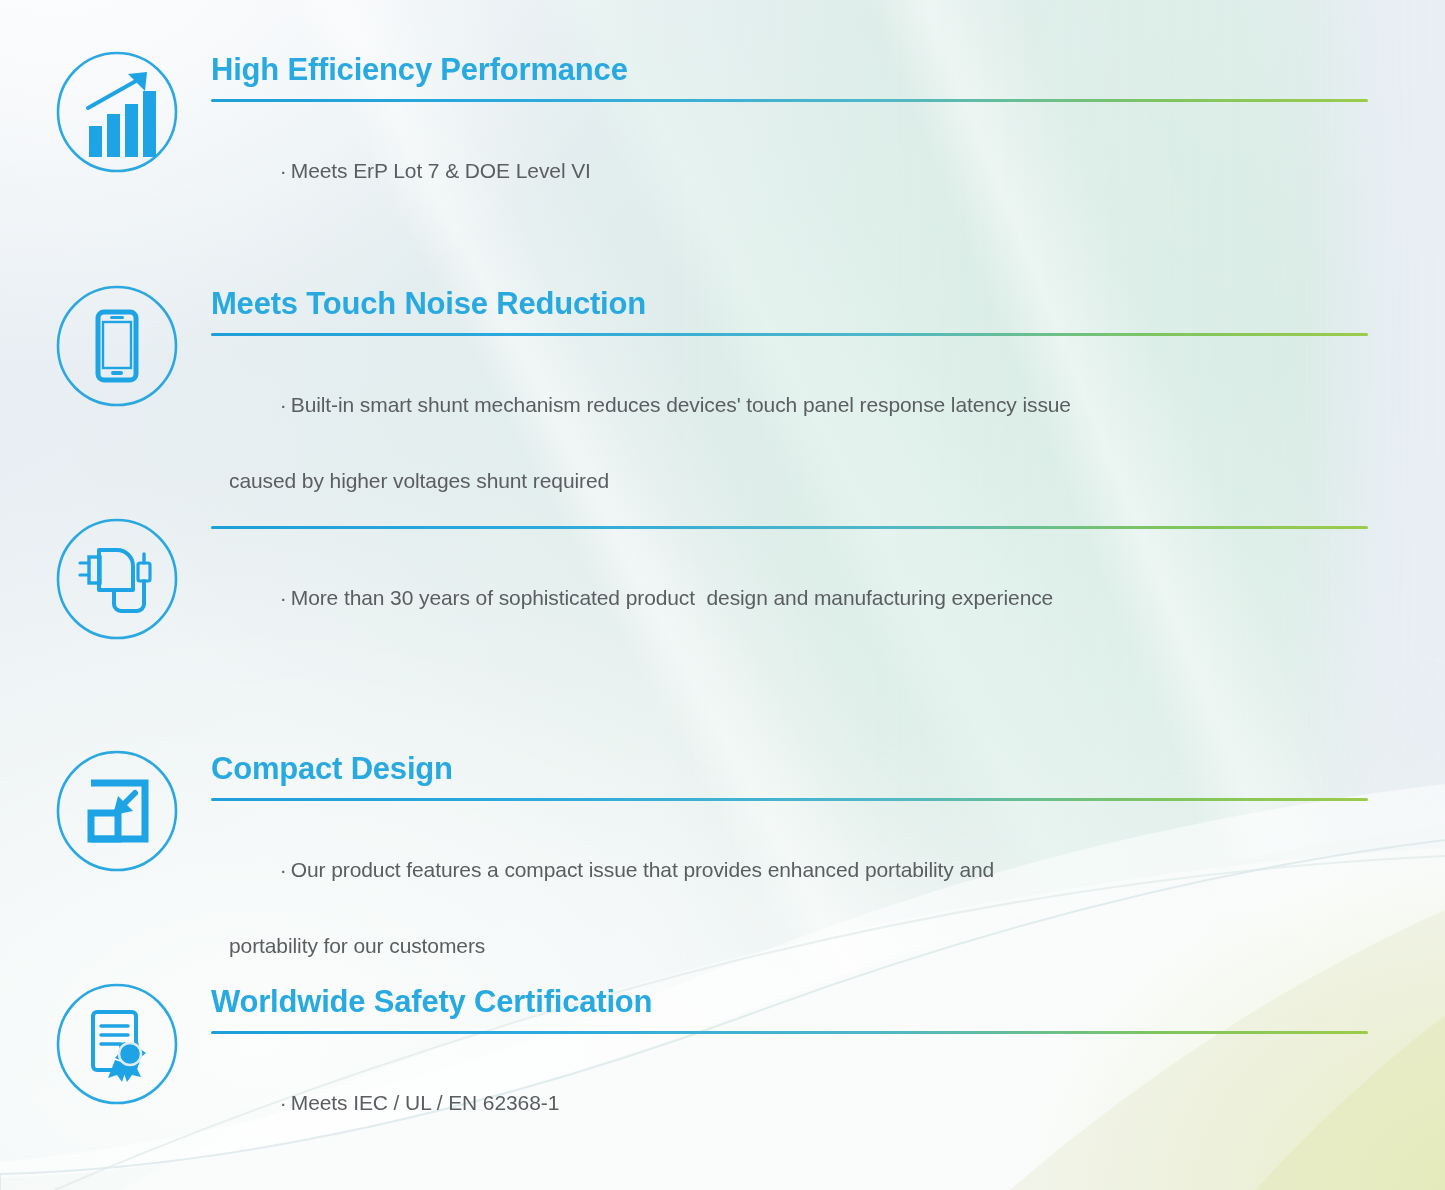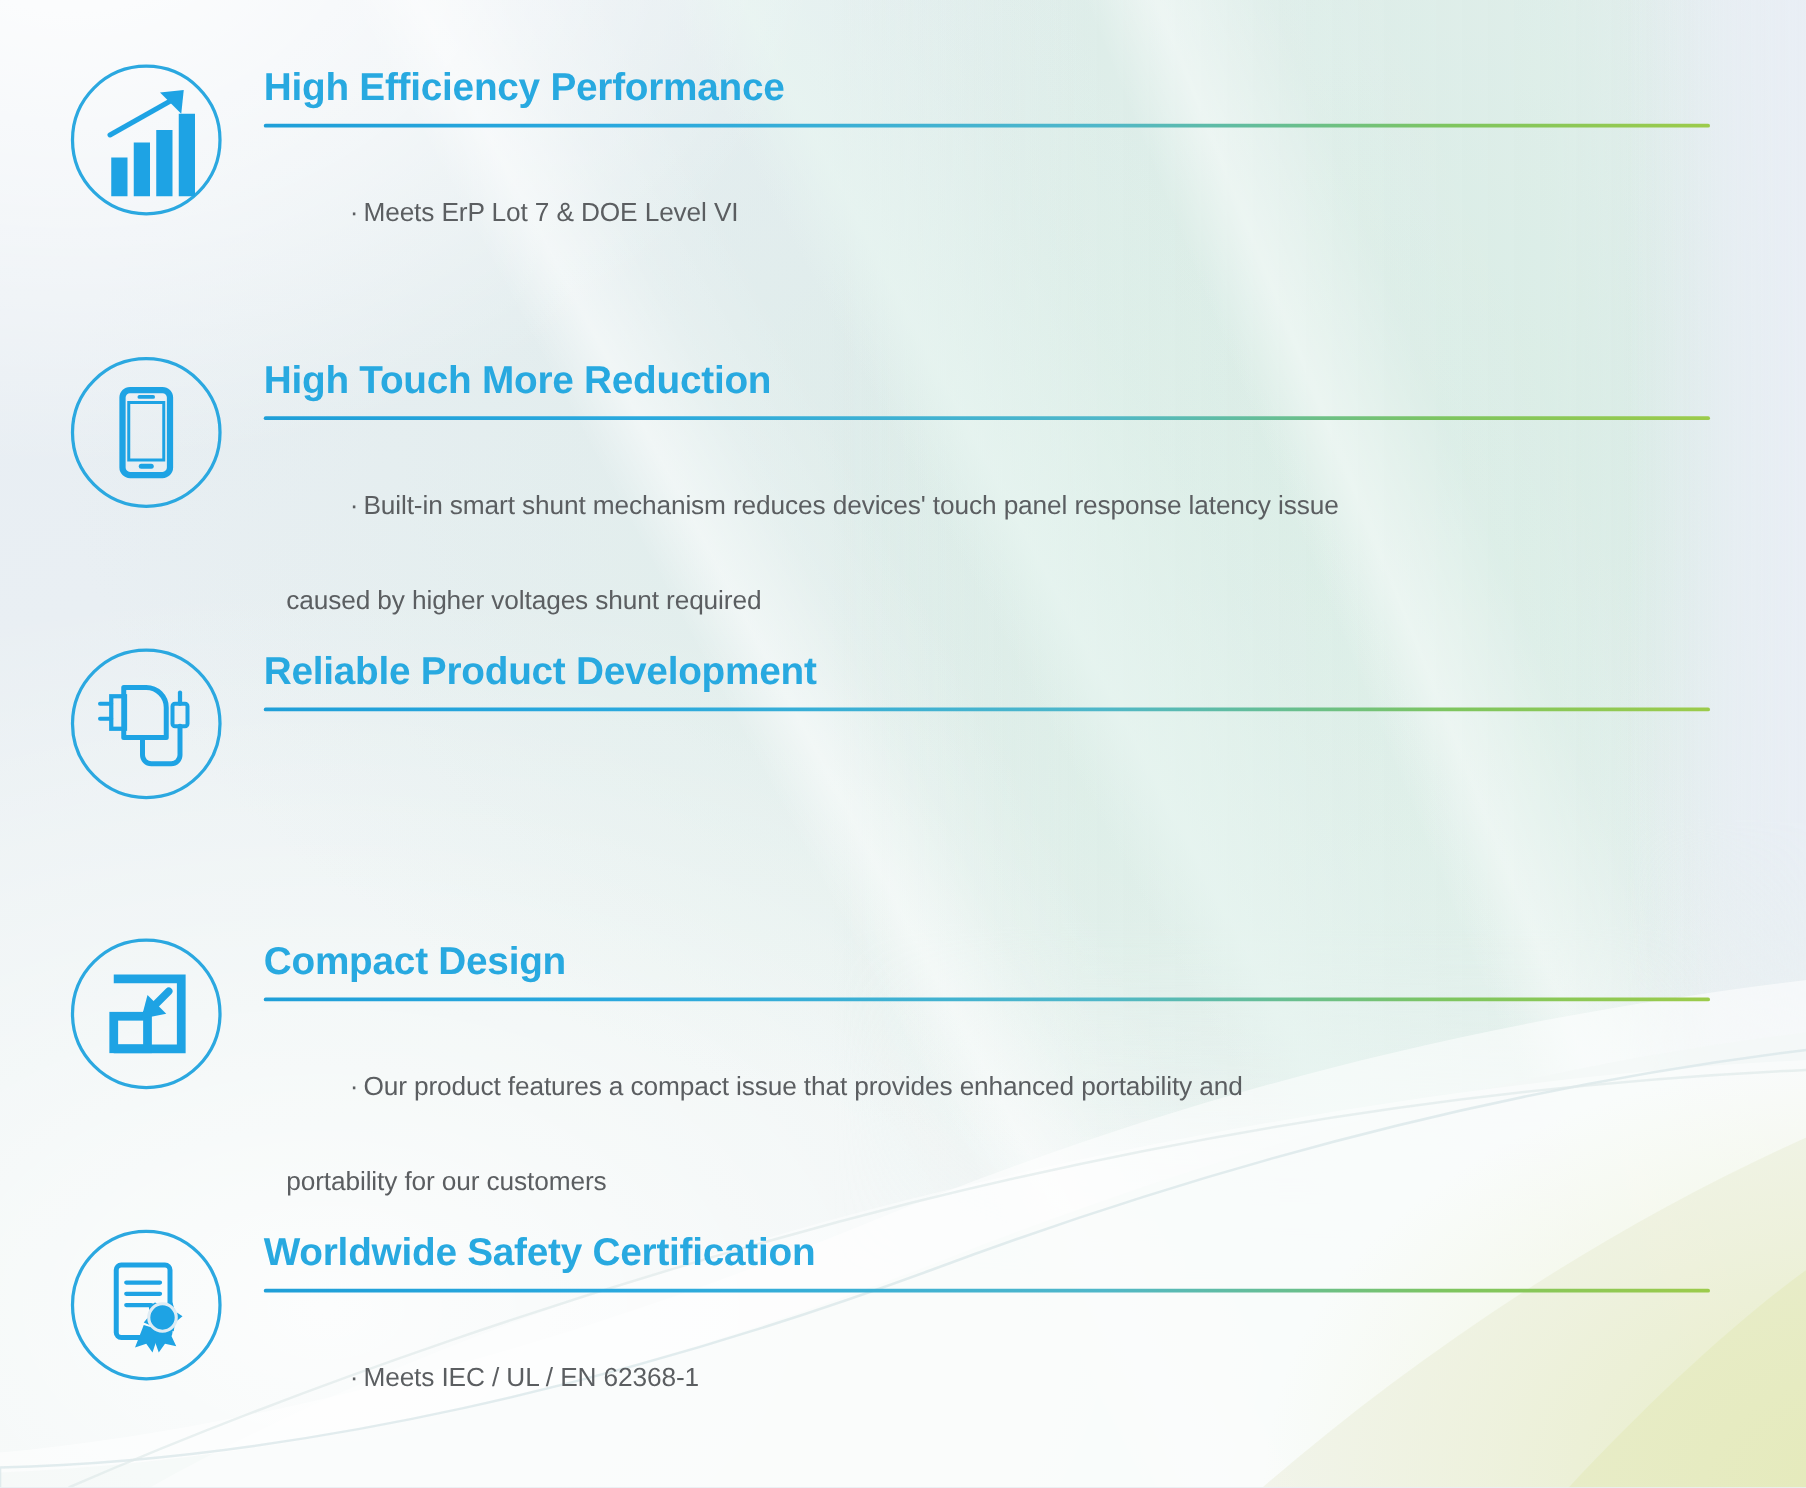--- a/index.html
+++ b/index.html
@@ -216,21 +216,21 @@
       <div class="feature-icon">
         <svg width="124" height="124" viewBox="0 0 124 124" xmlns="http://www.w3.org/2000/svg">
           <circle cx="62" cy="62" r="59" fill="none" stroke="#2ba8e0" stroke-width="2.6"></circle>
           <rect x="43" y="28" width="38" height="68" rx="6" ry="6" fill="none" stroke="#1ea3e4" stroke-width="5"></rect>
           <rect x="48" y="38" width="28" height="46" fill="none" stroke="#1ea3e4" stroke-width="2.4"></rect>
           <rect x="55" y="32" width="14" height="3" rx="1.5" fill="#1ea3e4"></rect>
           <rect x="56" y="87" width="12" height="4" rx="2" fill="#1ea3e4"></rect>
         </svg>
       </div>
       <div class="feature-body">
-        <div class="feature-title">High Touch More Reduction</div>
+        <div class="feature-title">Meets Touch Noise Reduction</div>
         <div class="feature-rule"></div>
         <div class="feature-lines">
           <div class="feature-line">
             <span class="bullet">·</span><span>Built-in smart shunt mechanism reduces devices' touch panel response latency issue</span>
             <span class="cont">caused by higher voltages shunt required</span>
           </div>
         </div>
       </div>
     </div>
 
@@ -240,23 +240,25 @@
           <circle cx="62" cy="62" r="59" fill="none" stroke="#2ba8e0" stroke-width="2.6"></circle>
           <path d="M44,33 L62,33 a16,16 0 0 1 16,16 L78,73 L44,73 Z" fill="none" stroke="#1ea3e4" stroke-width="4" stroke-linejoin="round"></path>
           <rect x="34" y="40" width="11" height="26" fill="none" stroke="#1ea3e4" stroke-width="3.4"></rect>
           <path d="M34,46 L25,46 M34,58 L25,58" fill="none" stroke="#1ea3e4" stroke-width="3.2" stroke-linecap="round"></path>
           <path d="M59,73 L59,87 a7,7 0 0 0 7,7 L82,94 a7,7 0 0 0 7,-7 L89,64" fill="none" stroke="#1ea3e4" stroke-width="4" stroke-linecap="round" stroke-linejoin="round"></path>
           <rect x="83" y="46" width="12" height="18" rx="2" fill="none" stroke="#1ea3e4" stroke-width="3.2"></rect>
           <path d="M89,46 L89,37" fill="none" stroke="#1ea3e4" stroke-width="3.4" stroke-linecap="round"></path>
         </svg>
       </div>
       <div class="feature-body">
-        <div class="feature-title">Reliable Product Development</div>
-        <div class="feature-rule"></div>
-        <div class="feature-lines">
+        <div class="feature-rule"></div>
+        <div class="feature-lines">
+          <div class="feature-line">
+            <span class="bullet">·</span><span>More than 30 years of sophisticated product  design and manufacturing experience</span>
+          </div>
         </div>
       </div>
     </div>
 
     <div class="feature" style="top:749px;">
       <div class="feature-icon">
         <svg width="124" height="124" viewBox="0 0 124 124" xmlns="http://www.w3.org/2000/svg">
           <circle cx="62" cy="62" r="59" fill="none" stroke="#2ba8e0" stroke-width="2.6"></circle>
           <path d="M36,34 L90,34 L90,90 L36,90" fill="none" stroke="#1ea3e4" stroke-width="7" stroke-linejoin="miter"></path>
           <rect x="36" y="64" width="27" height="26" fill="none" stroke="#1ea3e4" stroke-width="7"></rect>

